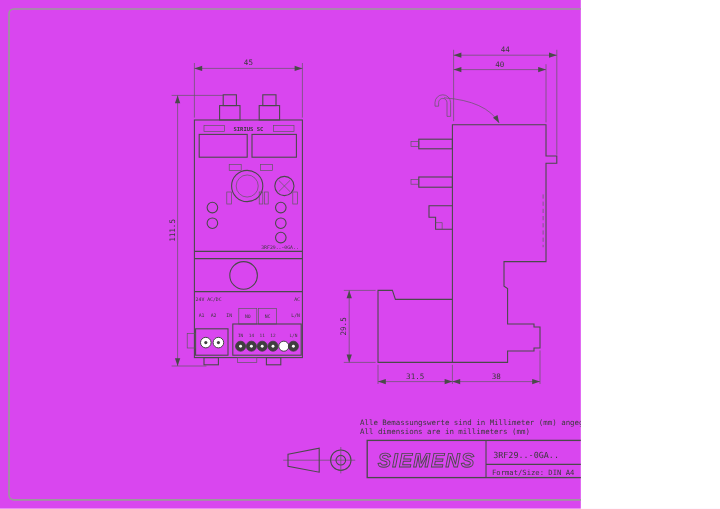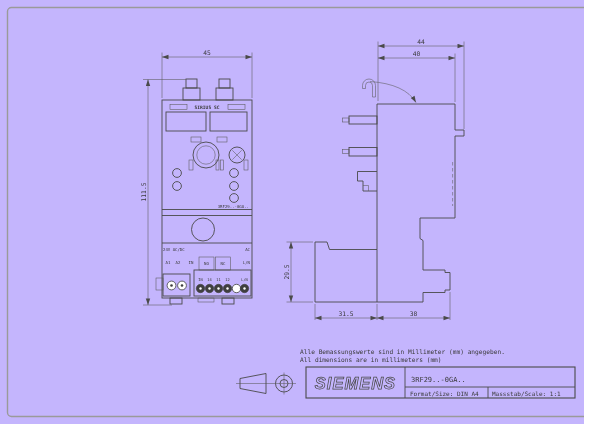--- a/index.html
+++ b/index.html
@@ -1,16 +1,16 @@
 <!DOCTYPE html>
 <html><head>
 <meta charset="utf-8">
 <style>
   html,body{margin:0;padding:0;background:#ffffff;}
-  .page{width:584px;height:424px;position:relative;background:#c4b5fd;overflow:hidden;}
+  .page{width:484px;height:424px;position:relative;background:#d946ef;overflow:hidden;}
   svg{display:block;}
   svg text{font-family:"DejaVu Sans Mono","Liberation Mono",monospace;fill:#3a3a3a;}
   .ln{stroke:#4a4a4a;stroke-width:0.9;fill:none;}
   .lnthick{stroke:#4a4a4a;stroke-width:1.1;fill:none;}
   .thin{stroke:#5a5a5a;stroke-width:0.55;fill:none;}
   .dimline{stroke:#5a5a5a;stroke-width:0.55;fill:none;}
   .dark{fill:#3f3f3f;stroke:#3f3f3f;stroke-width:0.6;}
   .open{fill:#ffffff;stroke:#3f3f3f;stroke-width:0.8;}
   .dot{fill:#3f3f3f;stroke:none;}
   .wdot{fill:#ffffff;stroke:none;}

